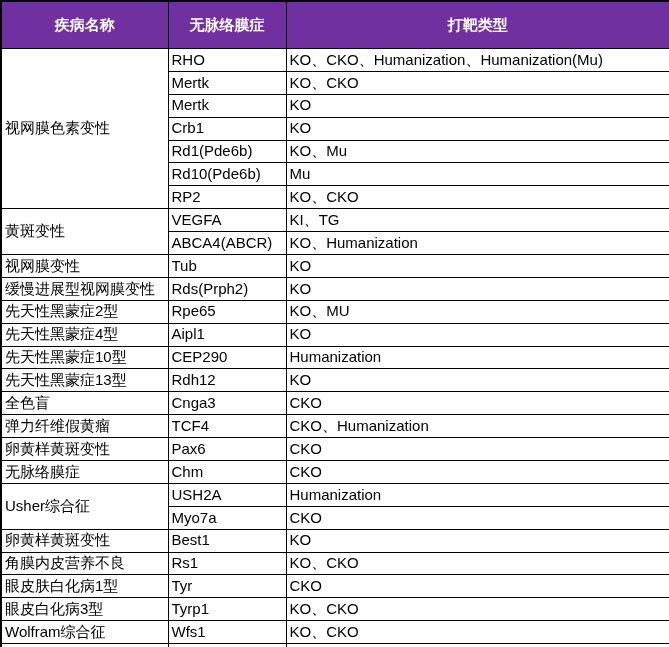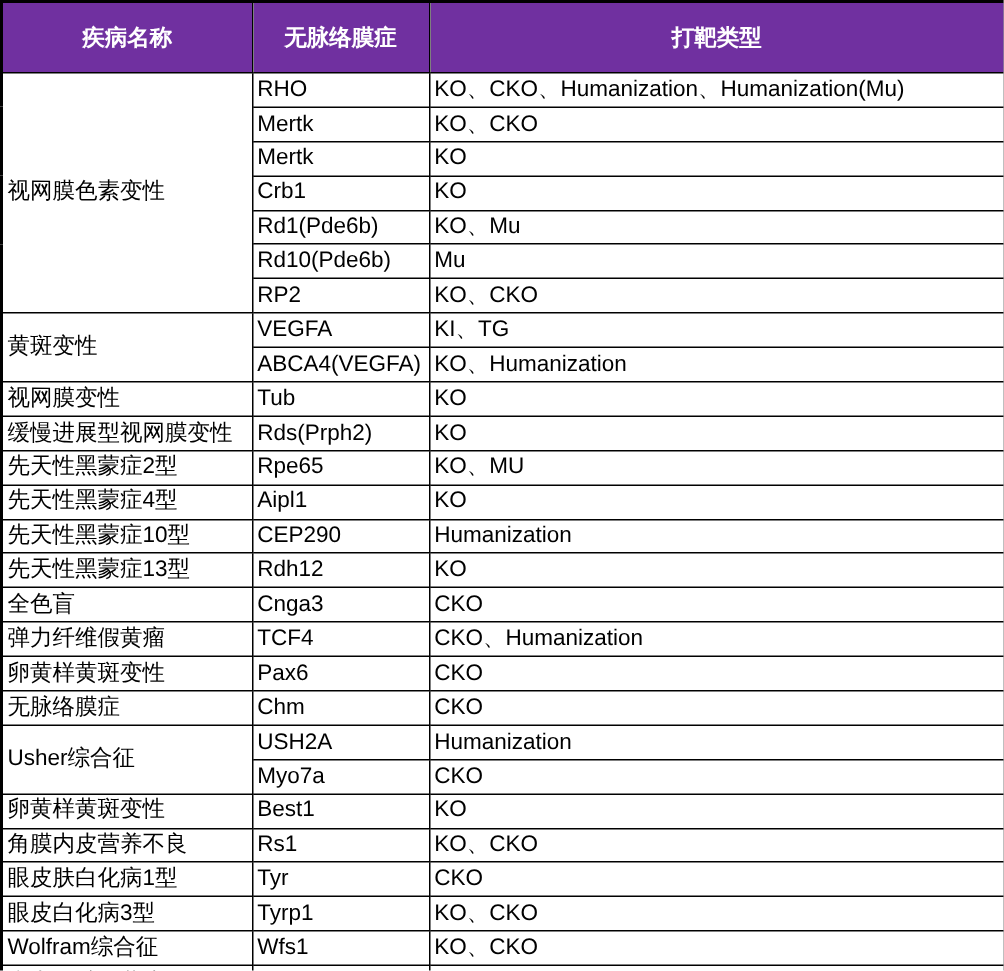--- a/index.html
+++ b/index.html
@@ -88,21 +88,21 @@
       <tr>
         <td>RP2</td>
         <td>KO、CKO</td>
       </tr>
       <tr>
         <td rowspan="2">黄斑变性</td>
         <td>VEGFA</td>
         <td>KI、TG</td>
       </tr>
       <tr>
-        <td>ABCA4(VEGFA)</td>
+        <td>ABCA4(ABCR)</td>
         <td>KO、Humanization</td>
       </tr>
       <tr>
         <td rowspan="1">视网膜变性</td>
         <td>Tub</td>
         <td>KO</td>
       </tr>
       <tr>
         <td rowspan="1">缓慢进展型视网膜变性</td>
         <td>Rds(Prph2)</td>

